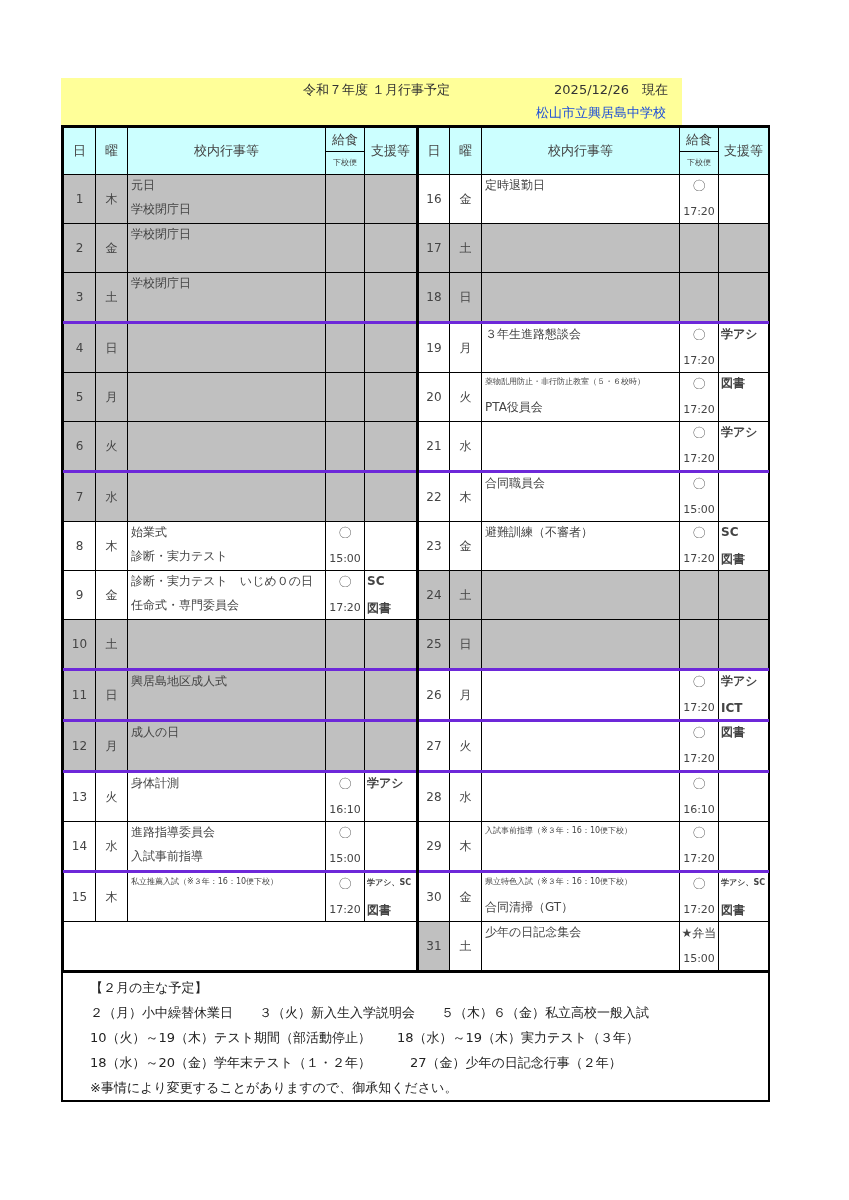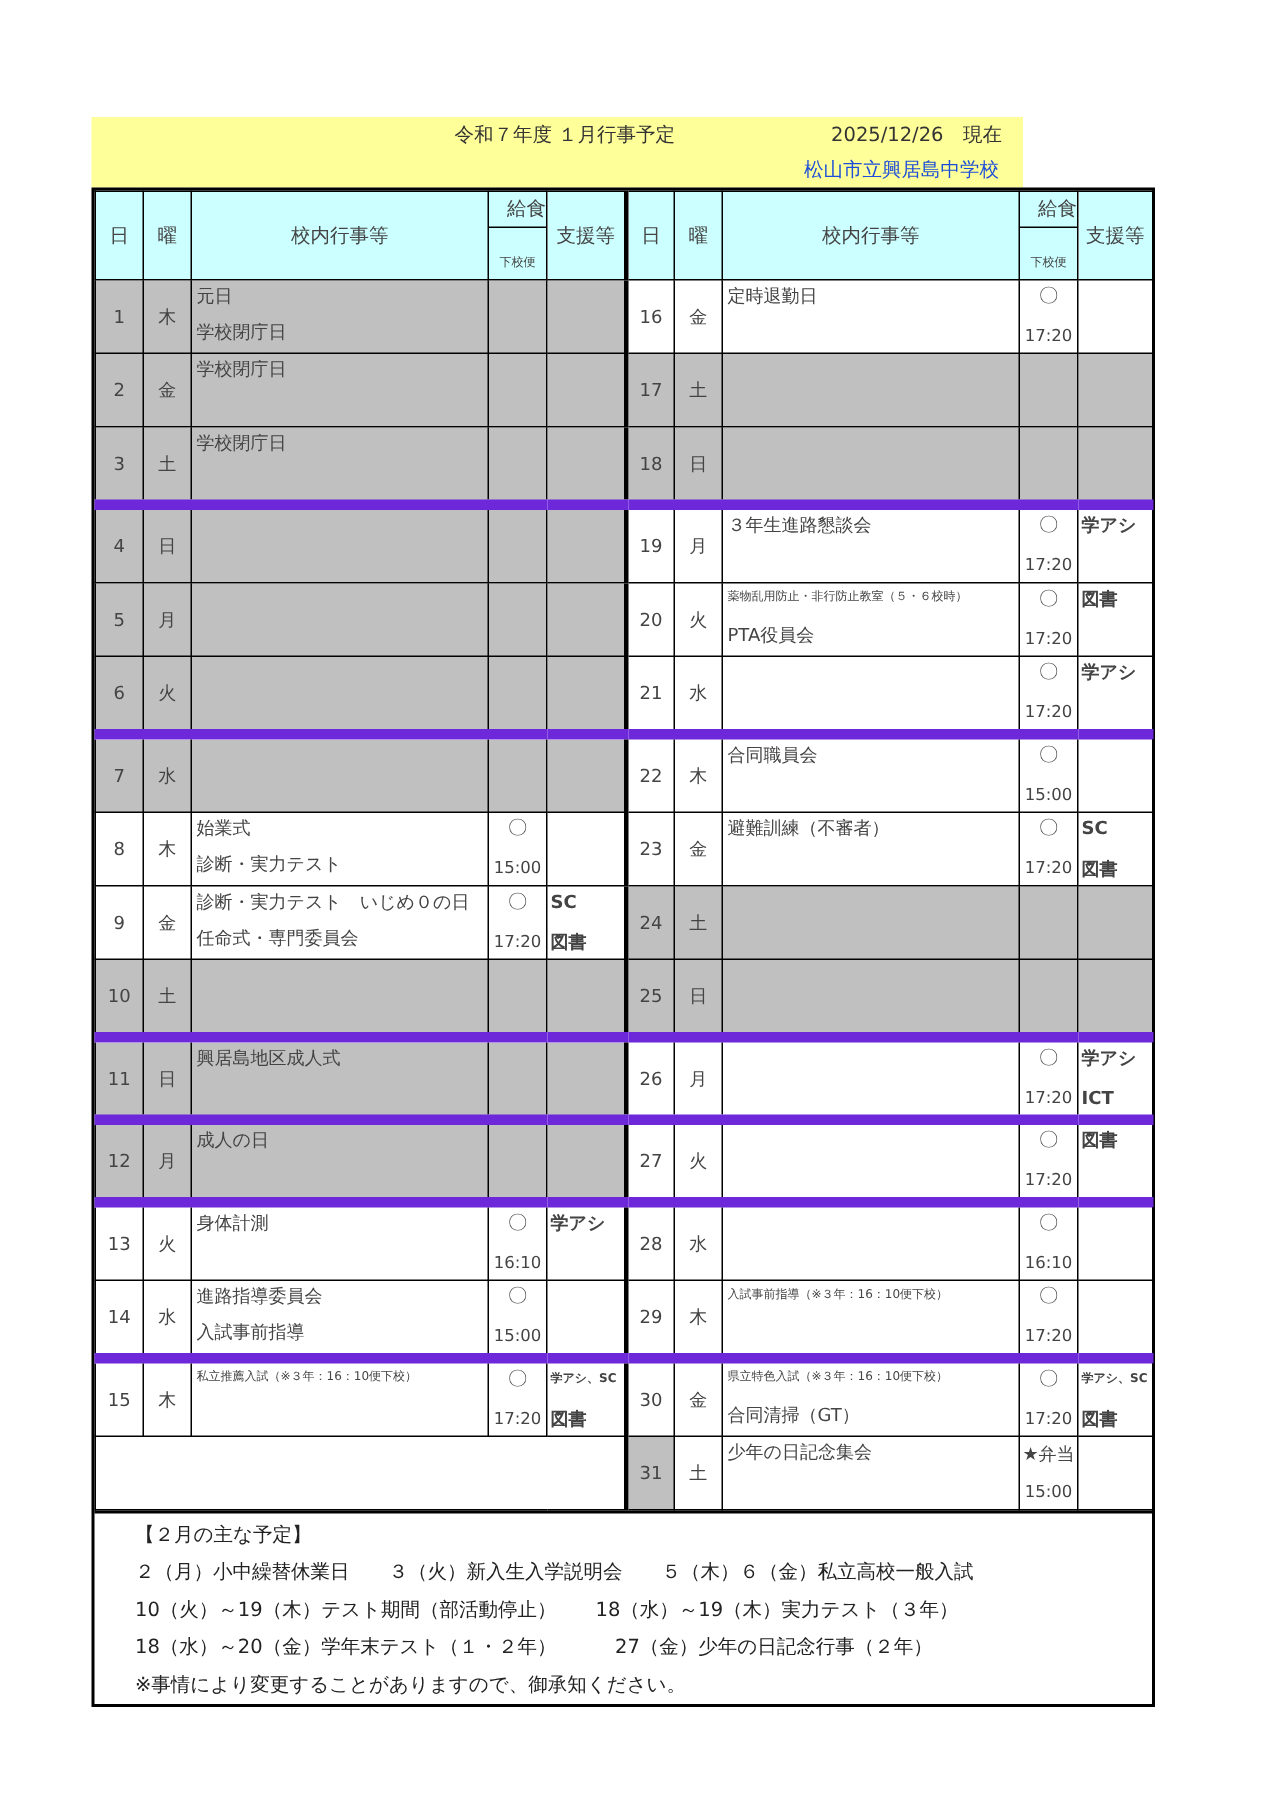--- a/index.html
+++ b/index.html
@@ -7,38 +7,38 @@
          font-family:"DejaVu Sans","Liberation Sans",sans-serif; color:#333; }
   .title-band { position:absolute; left:61px; top:78px; width:621px; height:47px; background:#ffff99; }
   .title-band .t1 { position:absolute; left:0; width:100%; top:3px; text-align:center; font-size:13px; color:#333; padding-left:10px; box-sizing:border-box; }
   .title-band .t2 { position:absolute; right:14px; top:3px; font-size:13px; color:#333; }
   .title-band .t3 { position:absolute; right:16px; top:26px; font-size:13px; color:#1d4ed8; }
 
   .sched { position:absolute; left:61px; top:125px; width:709px; border:2px solid #000; box-sizing:border-box; }
   table.grid { border-collapse:collapse; table-layout:fixed; width:100%; }
   table.grid td { border:1px solid #000; padding:0; font-size:12px; color:#444; overflow:hidden; }
   table.grid tr.hdr td { background:#ccffff; text-align:center; height:46px; font-size:13px; }
-  .kyu-top { font-size:13px; border-bottom:1px solid #000; height:23px; line-height:23px;text-align:right; }
-  .kyu-bot { font-size:8px; height:22px; line-height:22px;margin-top:12px; }
+  .kyu-top { font-size:13px; border-bottom:1px solid #000; height:23px; line-height:23px; }
+  .kyu-bot { font-size:8px; height:22px; line-height:22px; }
   td.mid { border-left:3px solid #000 !important; }
   td.num { text-align:center; font-size:14px; }
   td.dow { text-align:center; font-size:14px; }
   td.ev { vertical-align:top; padding-left:3px !important;margin-top:48px; }
   td.ev .l { height:24px; line-height:20px; font-size:12px; white-space:nowrap; }
   td.ev .l.small { font-size:8px; line-height:18px; }
   td.ls { text-align:center; vertical-align:top; }
   td.ls .a { height:24px; line-height:22px; font-size:13px; }
   td.ls .b { height:24px; line-height:26px; font-size:11px; }
   td.sp { vertical-align:top; padding-left:2px !important; color:#111; font-weight:bold; }
   td.sp .a { height:24px; line-height:20px; font-size:12px; }
   td.sp .a.small { font-size:8px; }
   td.sp .b { height:24px; line-height:26px; font-size:12px; }
   tr.row td { height:48px; }
   .gray { background:#c0c0c0; }
-  tr.wk td { border-top:7px solid #6d28d9; }
+  tr.wk td { border-top:3px solid #6d28d9; }
 
   .notes { border-top:2px solid #000; padding:2px 0 0 2px; }
   .notes div { font-size:13px; height:25px; line-height:25px; color:#222; white-space:nowrap;margin-left:25px; }
   .notes div.small { font-size:11px; }
 </style>
 </head>
 <body>
 
 <div class="title-band">
   <div class="t1">令和７年度 １月行事予定</div>

